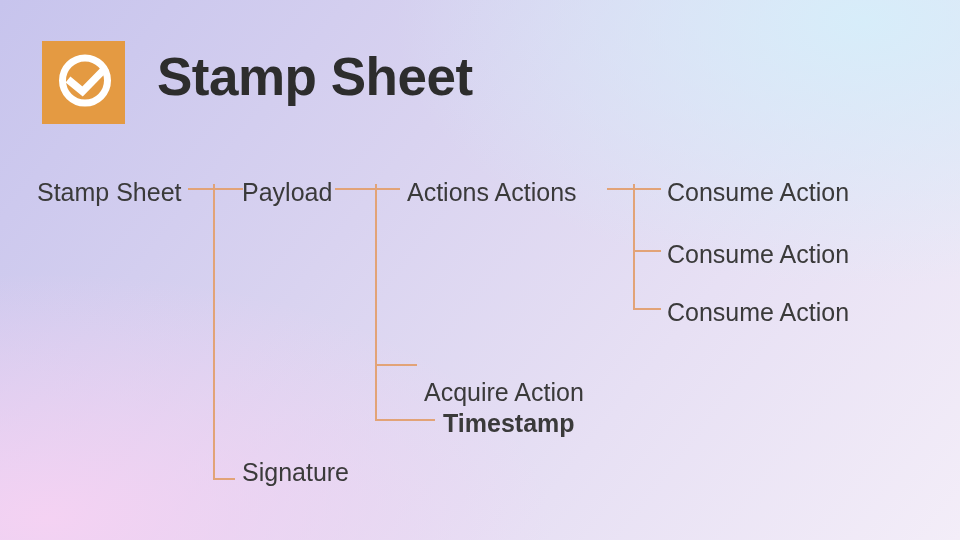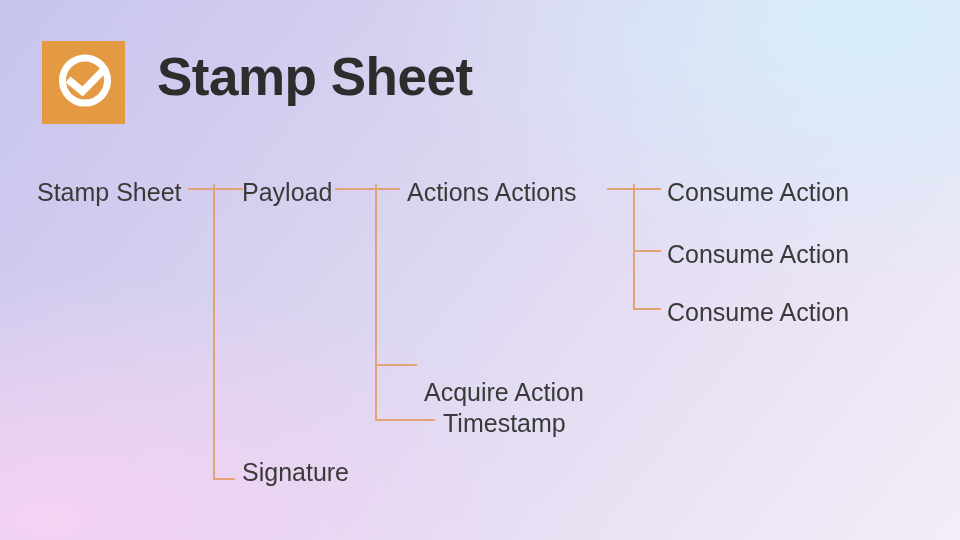--- a/index.html
+++ b/index.html
@@ -77,17 +77,17 @@
     <div class="hline" style="left:375px; top:419px; width:60px;"></div>
     <div class="hline" style="left:213px; top:478px; width:22px;"></div>
 
     <div class="node" style="left:37px;  top:179px;">Stamp Sheet</div>
     <div class="node" style="left:242px; top:179px;text-align:right;">Payload</div>
     <div class="node" style="left:407px; top:179px;">Actions Actions</div>
     <div class="node" style="left:667px; top:179px;">Consume Action</div>
     <div class="node" style="left:667px; top:241px;">Consume Action</div>
     <div class="node" style="left:667px; top:299px;">Consume Action</div>
     <div class="node" style="left:424px; top:355px;margin-top:24px;">Acquire Action</div>
-    <div class="node" style="left:443px; top:410px;">Timestamp</div>
+    <div class="node" style="left:443px; top:410px;font-weight:bold;">Timestamp</div>
     <div class="node" style="left:242px; top:459px;">Signature</div>
 
   </div>
 </div>
 
 </body></html>

